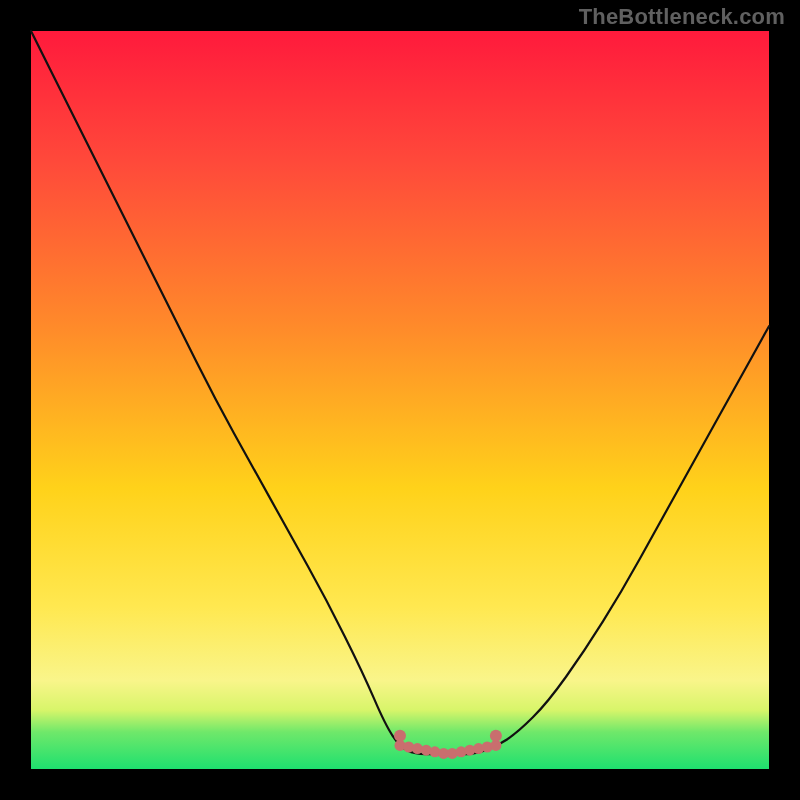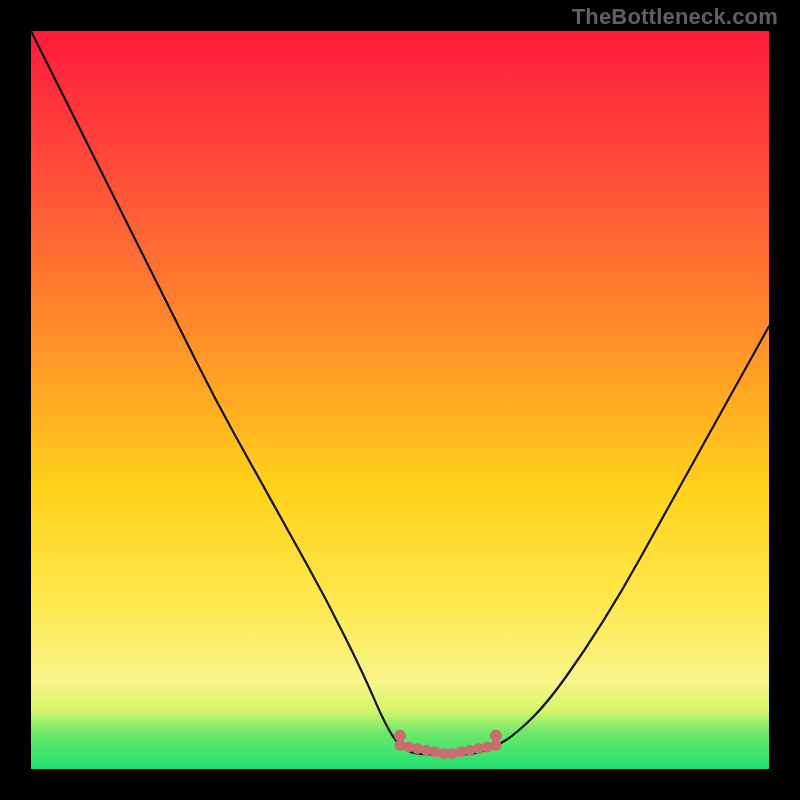--- a/index.html
+++ b/index.html
@@ -32,21 +32,21 @@
       #ffe850 78%,
       #f9f58a 88%,
       #d8f56a 92%,
       #6fe86a 95%,
       #1ee06f 100%
     );
   }
   .watermark {
     position: absolute;
     top: 4px;
-    right: 22px;
+    right: 15px;
     font-family: Arial, Helvetica, sans-serif;
     font-size: 22px;
     font-weight: 600;
     color: #606060;
     letter-spacing: 0.2px;
     user-select: none;
   }
   svg.curve-layer {
     position: absolute;
     left: 0;

